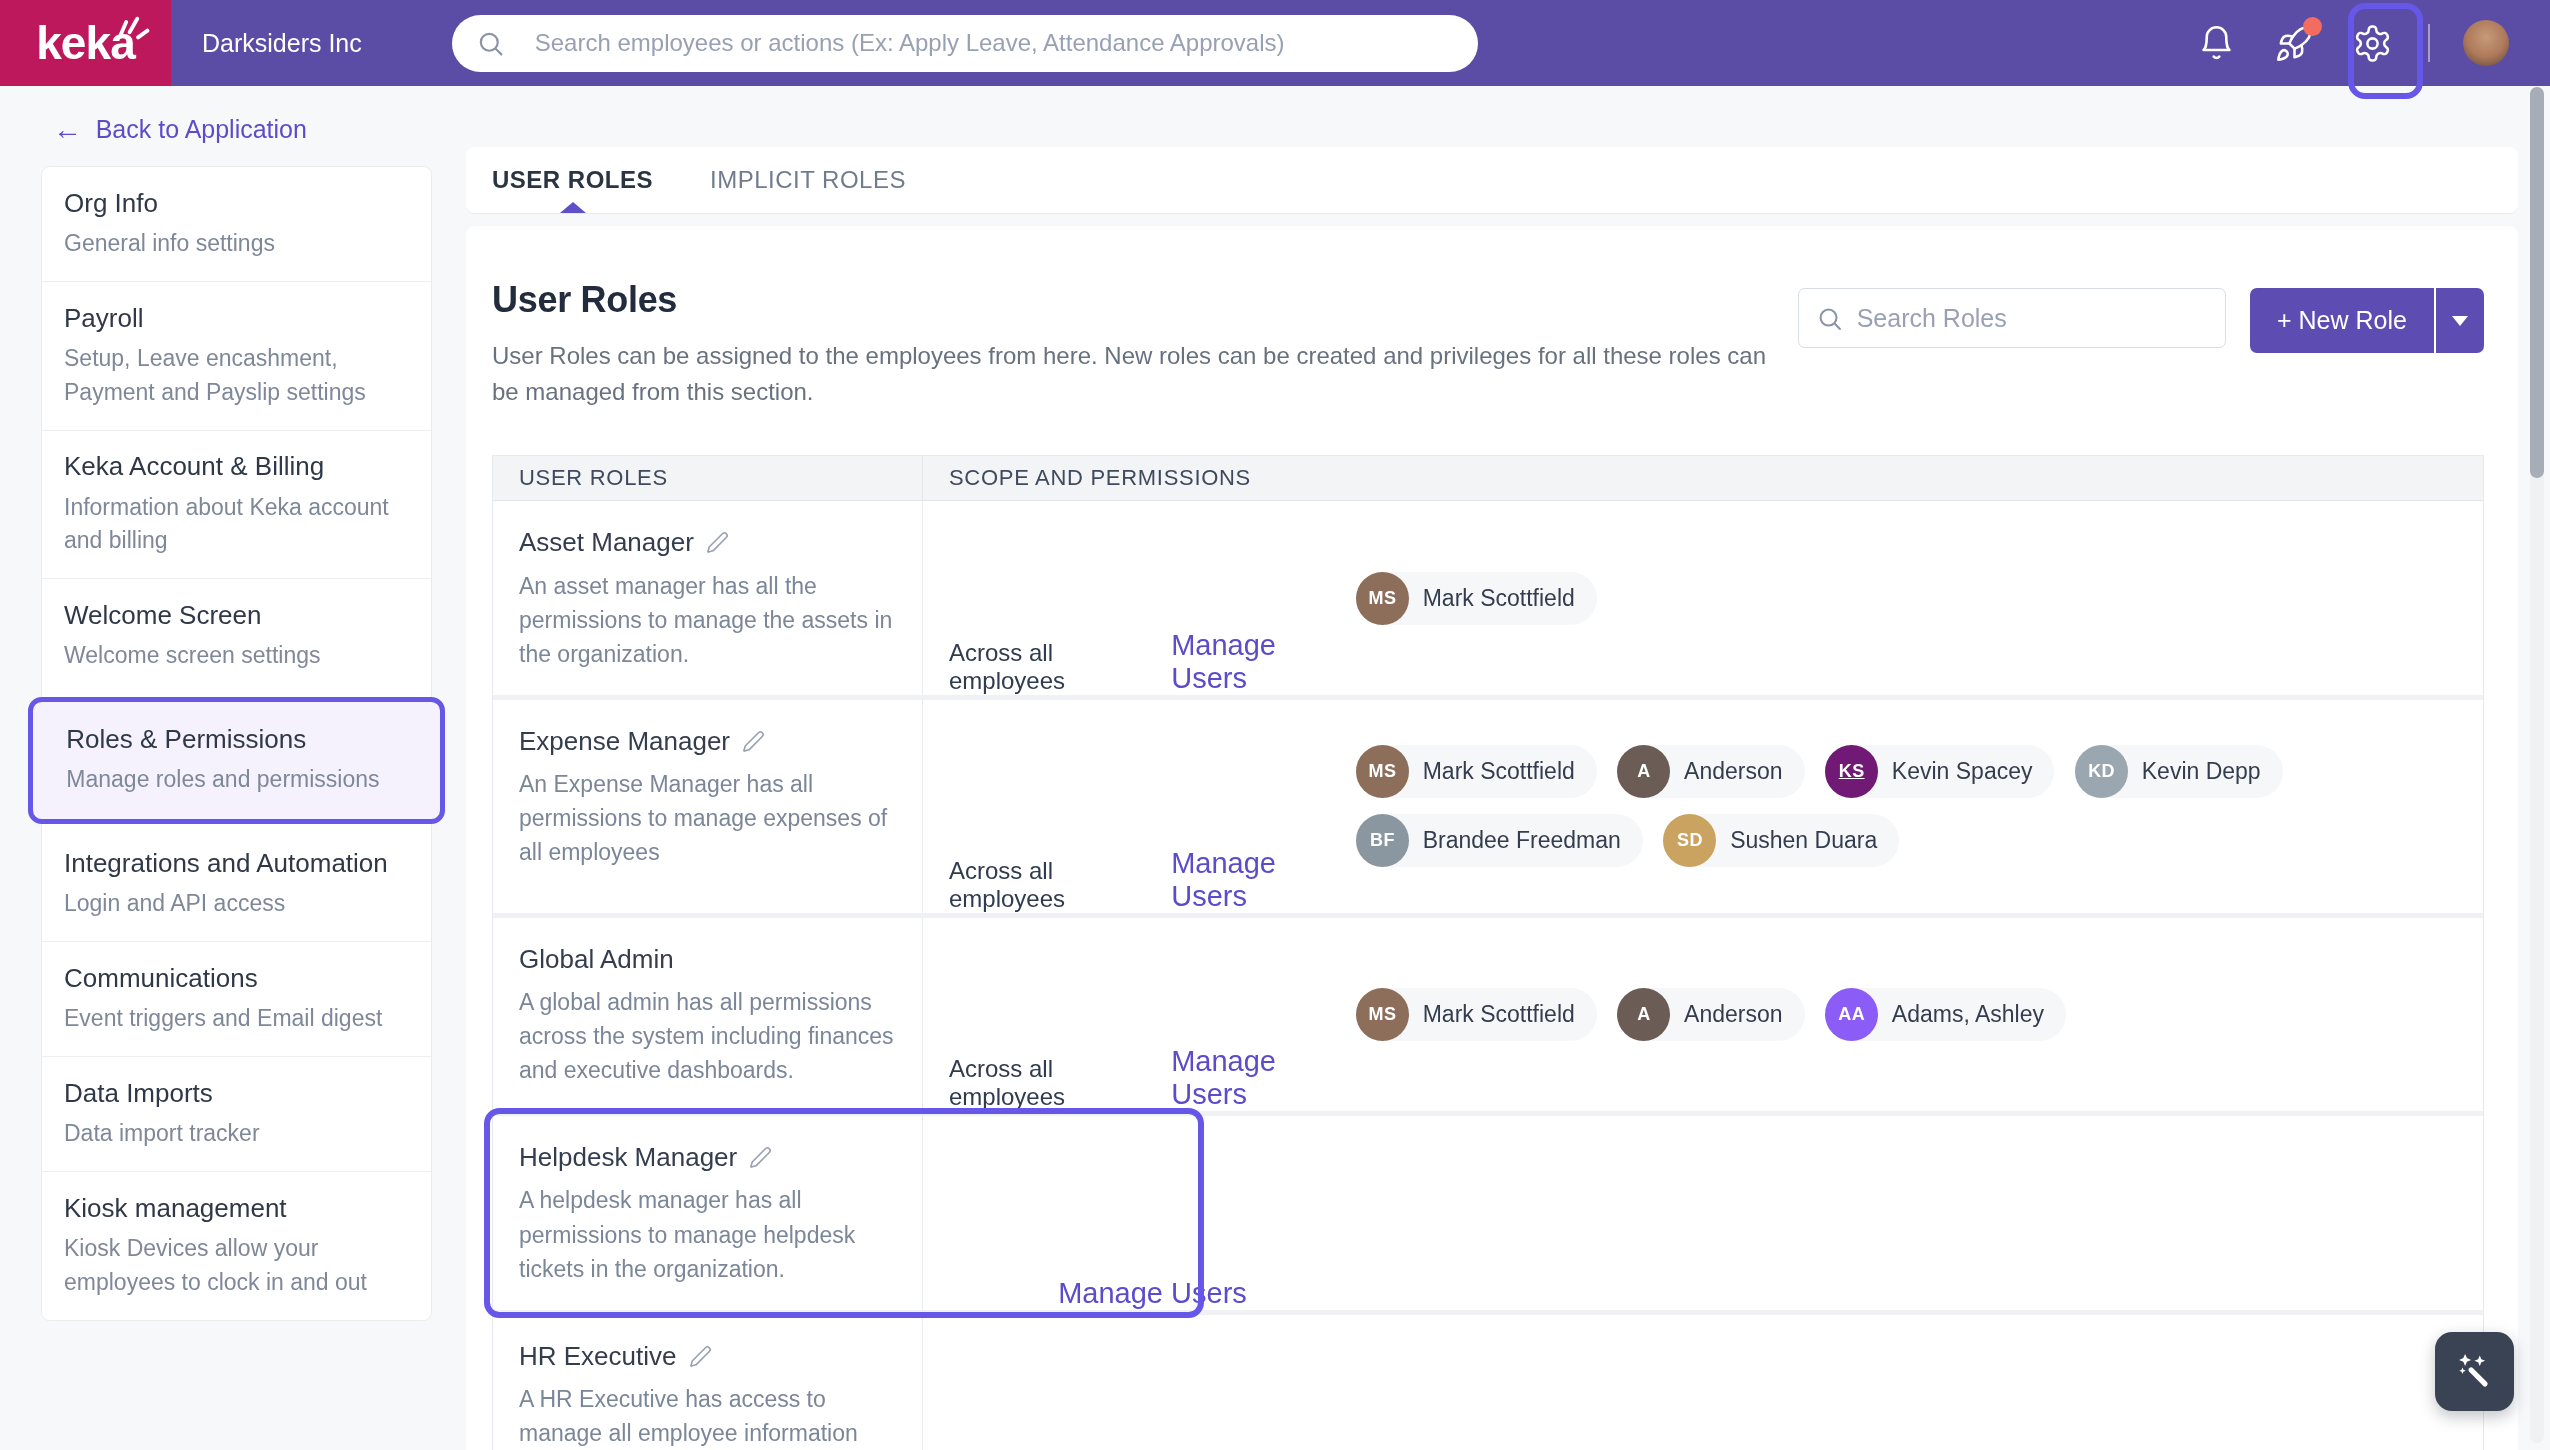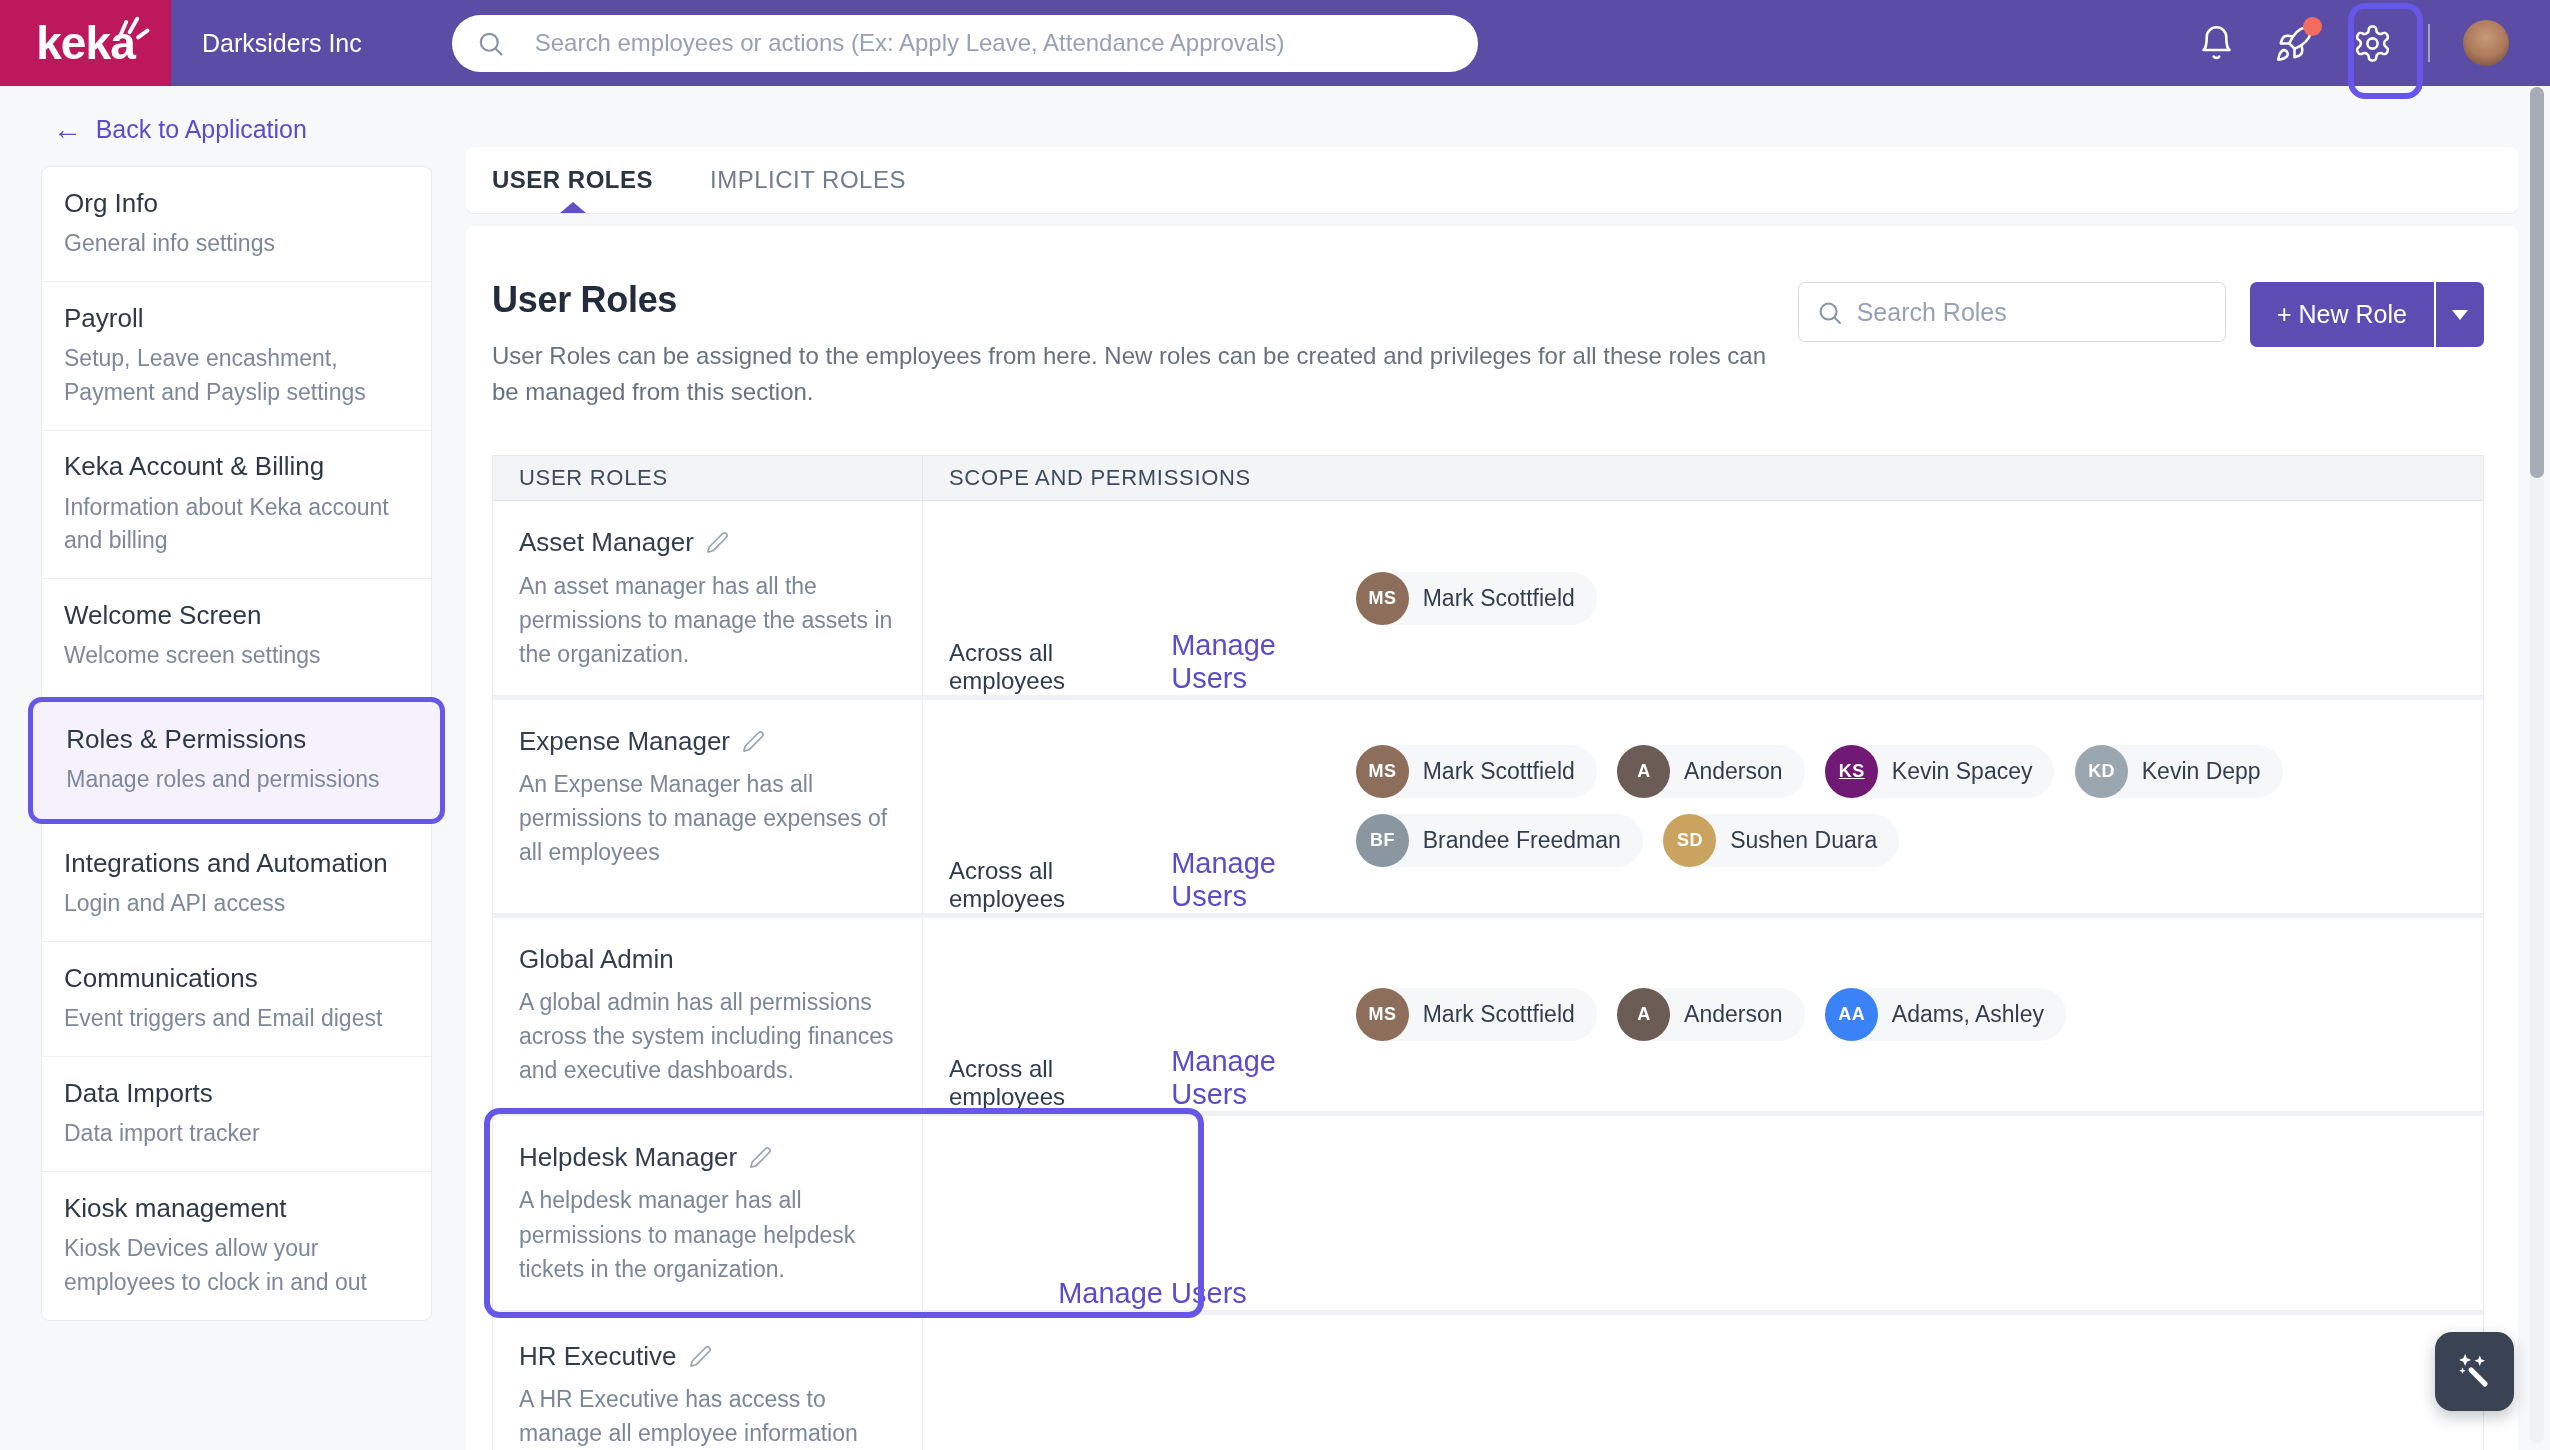--- a/index.html
+++ b/index.html
@@ -45,21 +45,21 @@
   .main { flex: 1; margin: 3.4px 32px 0 34px; min-width: 0; }
   .tabbar { height: 67px; background: #fff; border-radius: 8.6px; border-bottom: 0.9px solid #E8EAEE; display: flex; align-items: stretch; padding-left: 26px; gap: 57px; }
   .tab { position: relative; display: flex; align-items: center; font-size: 24px; letter-spacing: 0.5px; color: #707C8E; font-weight: 500; cursor: pointer; }
   .tab.active { color: #2B3442; font-weight: 700; }
   .tab.active::after { content: ""; position: absolute; bottom: 0; left: 50%; transform: translateX(-50%);
     border-left: 13px solid transparent; border-right: 13px solid transparent; border-bottom: 11px solid #5E50C8; }
   .panel { margin-top: 12px; background: #fff; border-radius: 8.6px 8.6px 0 0; padding: 53px 34px 0 26px; min-height: 1122px; }
   .sechead { display: flex; justify-content: space-between; align-items: flex-start; }
   .sectitle { font-size: 36px; color: #222C3C; font-weight: 700; letter-spacing: -0.3px; }
   .secdesc { margin-top: 17px; font-size: 24px; color: #68727F; line-height: 1.5; max-width: 1294px; }
-  .controls { display: flex; gap: 24px; align-items: flex-start; margin-top: 3px; flex: none; }
+  .controls { display: flex; gap: 24px; align-items: flex-start; margin-top: 9px; flex: none; }
   .rsearch { width: 428px; height: 60px; border: 0.9px solid #D8DDE4; border-radius: 6.9px; background: #fff; display: flex; align-items: center; padding: 0 17px; gap: 13.7px; }
   .rsearch input { flex: 1; min-width: 0; border: none; outline: none; font-size: 25px; color: #3A4354; background: transparent; }
   .splitbtn { display: flex; height: 65px; border-radius: 6.9px; overflow: hidden; }
   .btn-main { background: #5D4DB3; color: #fff; font-size: 25px; padding: 0 27.4px; border: none; cursor: pointer; display: flex; align-items: center; font-family: inherit; }
   .btn-sep { width: 1.7px; background: rgba(255,255,255,.55); }
   .btn-caret { width: 48px; background: #5D4DB3; border: none; cursor: pointer; display: flex; align-items: center; justify-content: center; }
   .caret-down { width: 0; height: 0; border-left: 8.6px solid transparent; border-right: 8.6px solid transparent; border-top: 10.3px solid #fff; }
   
   .table { margin-top: 45px; border: 0.9px solid #E6E9ED; border-bottom: none; }
   .thead { display: flex; background: #F3F4F6; border-bottom: 0.9px solid #E2E5E9; height: 45px; font-size: 22px; color: #3E4A5E; letter-spacing: 0.7px; font-weight: 500; }
@@ -305,21 +305,21 @@
       <div class="chips">
                   <div class="chip">
     <span class="chip-avatar" style="background: rgb(141, 110, 91);">MS</span>
     <span class="chip-name">Mark Scottfield</span>
   </div>
                   <div class="chip">
     <span class="chip-avatar" style="background: rgb(107, 93, 85);">A</span>
     <span class="chip-name">Anderson</span>
   </div>
                   <div class="chip">
-    <span class="chip-avatar" style="background: #3b82f6;">AA</span>
+    <span class="chip-avatar" style="background: #8b5cf6;">AA</span>
     <span class="chip-name">Adams, Ashley</span>
   </div>
                 </div>
     </div>
 
   </div>
             <div class="row highlighted" style="min-height: 158px;">
     <div class="rolecell">
       <div class="roletitle">
         <span>Helpdesk Manager</span>

